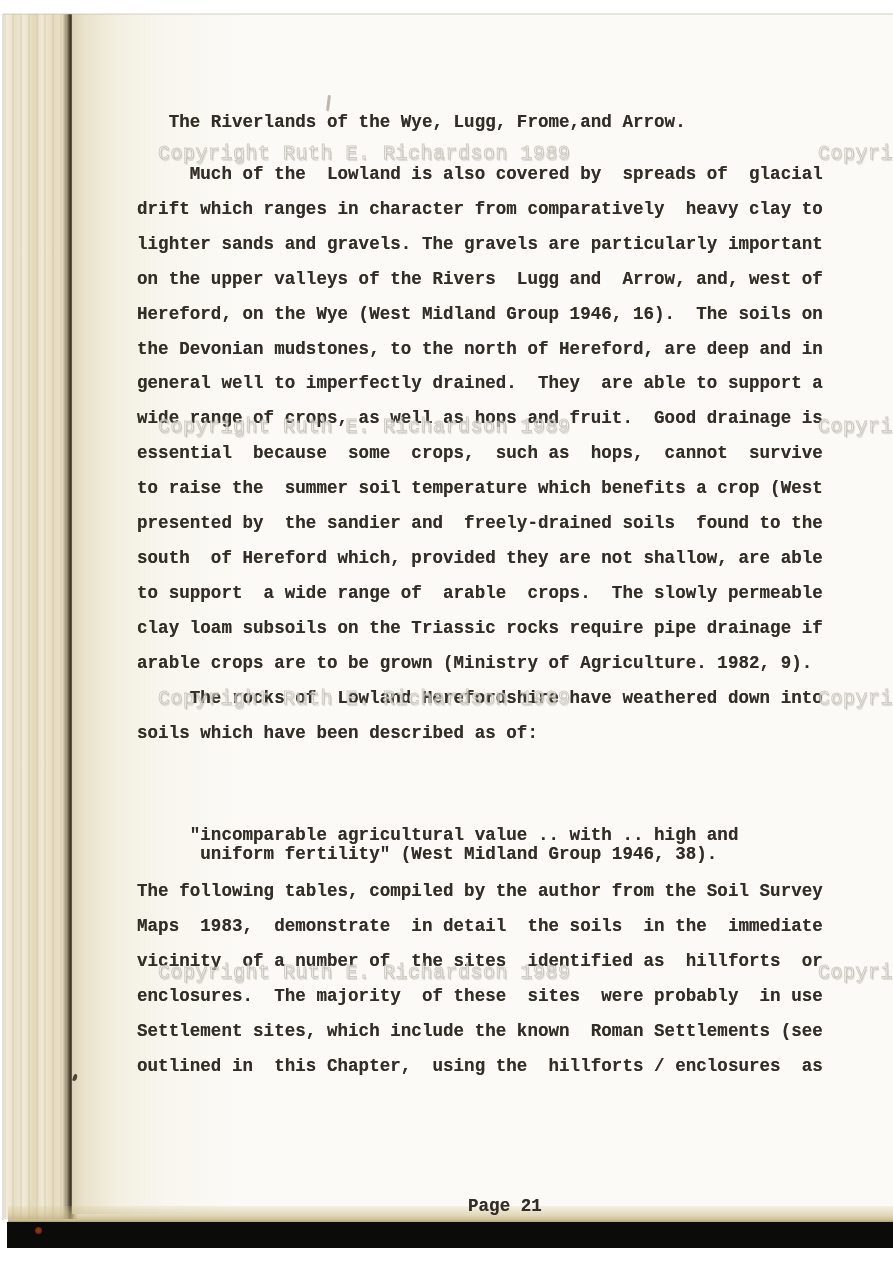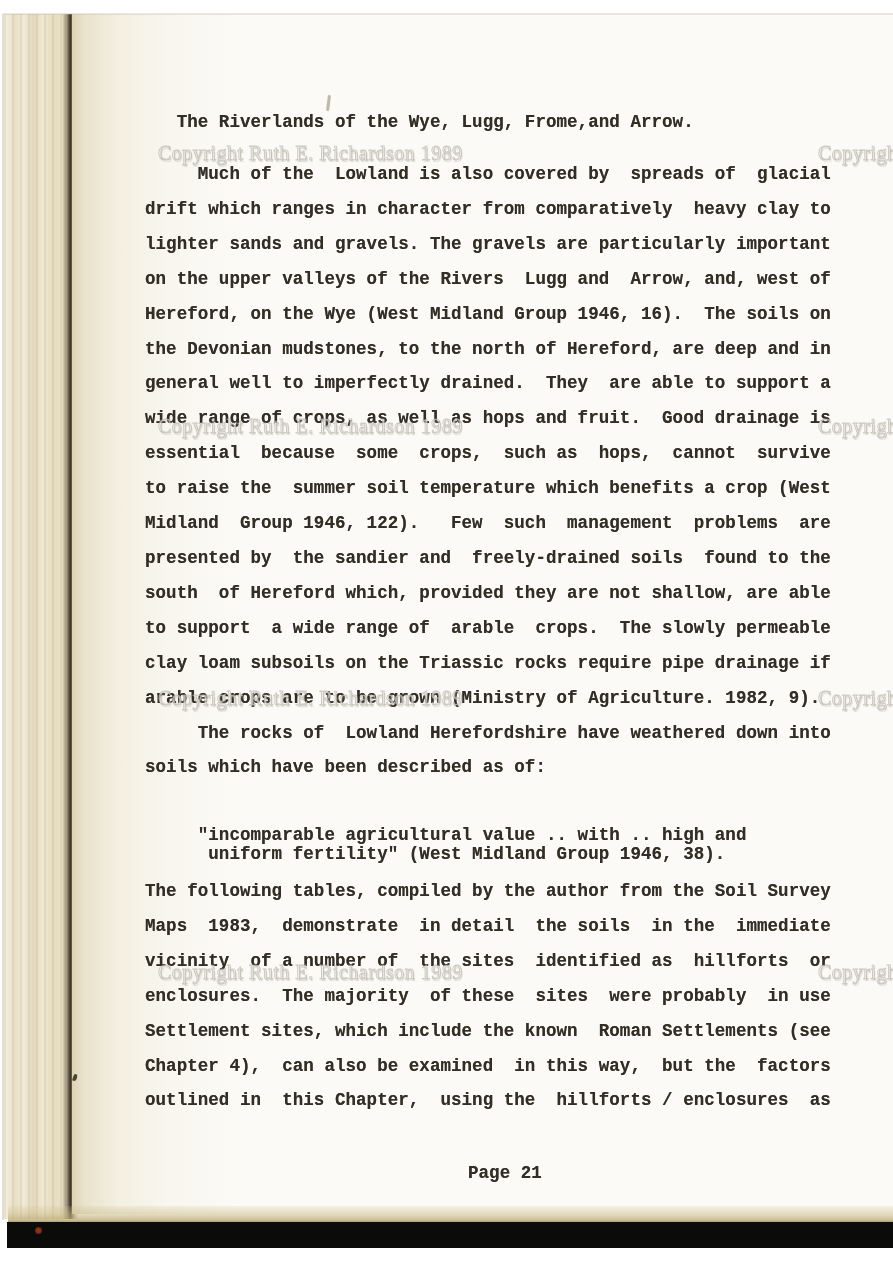--- a/index.html
+++ b/index.html
@@ -33,34 +33,34 @@
     background:#0b0b0a; }
   .red-speck { position:absolute; left:35px; top:1227px; width:7px; height:7px;
     background:radial-gradient(circle,#9c3a1e 0%,#6e2413 70%,rgba(60,20,10,0) 100%);
     border-radius:50%; }
   .pencil-mark { position:absolute; left:327px; top:95px; width:3px; height:16px;
     background:#b3ab99; border-radius:2px; transform:rotate(7deg); opacity:.85; }
   .gutter-speck { position:absolute; left:73px; top:1074px; width:4px; height:7px;
     background:#4e4435; border-radius:50% 50% 50% 0; transform:rotate(15deg); }
 
   
-  .text-block { position:absolute; left:145px; z-index:3;
+  .text-block { position:absolute; left:137px; z-index:3;
     font-family:"Liberation Mono", monospace; font-size:17.5px; font-weight:700;
     line-height:34.9px; color:#322e27; letter-spacing:0.05px;
     text-shadow:0 0 0.6px rgba(50,46,39,0.65); }
   .text-block .line { white-space:pre; }
   .title-block   { top:105px; }
   .body-block    { top:157px; }
   .quote-block   { top:826px; line-height:18.5px; }
   .closing-block { top:874px; }
-  .footer-block  { top:1156px; left:468px; }
+  .footer-block  { top:1189px; left:468px; }
 
   
   .wm { position:absolute; z-index:5; white-space:pre;
-    font-family:Liberation Serif, serif; font-size:20px; line-height:23px;
+    font-family:Liberation Mono, monospace; font-size:20px; line-height:23px;
     color:rgba(253,252,249,0.62); letter-spacing:0.5px;
     -webkit-text-stroke:1px rgba(172,168,158,0.58);
     text-shadow:1px 1.5px 1px rgba(160,156,146,0.35); }
 </style>
 </head>
 <body>
 
 <div class="screen">
 
   <div class="photo-left-line"></div>
@@ -91,42 +91,40 @@
     <div class="line">     Much of the  Lowland is also covered by  spreads of  glacial</div>
     <div class="line">drift which ranges in character from comparatively  heavy clay to</div>
     <div class="line">lighter sands and gravels. The gravels are particularly important</div>
     <div class="line">on the upper valleys of the Rivers  Lugg and  Arrow, and, west of</div>
     <div class="line">Hereford, on the Wye (West Midland Group 1946, 16).  The soils on</div>
     <div class="line">the Devonian mudstones, to the north of Hereford, are deep and in</div>
     <div class="line">general well to imperfectly drained.  They  are able to support a</div>
     <div class="line">wide range of crops, as well as hops and fruit.  Good drainage is</div>
     <div class="line">essential  because  some  crops,  such as  hops,  cannot  survive</div>
     <div class="line">to raise the  summer soil temperature which benefits a crop (West</div>
-    <div class="line">Midland  Group 1946, 122).   Few  such  management  problems  are</div>
     <div class="line">presented by  the sandier and  freely-drained soils  found to the</div>
     <div class="line">south  of Hereford which, provided they are not shallow, are able</div>
     <div class="line">to support  a wide range of  arable  crops.  The slowly permeable</div>
     <div class="line">clay loam subsoils on the Triassic rocks require pipe drainage if</div>
     <div class="line">arable crops are to be grown (Ministry of Agriculture. 1982, 9).</div>
     <div class="line">     The rocks of  Lowland Herefordshire have weathered down into</div>
     <div class="line">soils which have been described as of:</div>
   </div>
 
   <div class="text-block quote-block">
     <div class="line">     "incomparable agricultural value .. with .. high and</div>
     <div class="line">      uniform fertility" (West Midland Group 1946, 38).</div>
   </div>
 
   <div class="text-block closing-block">
     <div class="line">The following tables, compiled by the author from the Soil Survey</div>
     <div class="line">Maps  1983,  demonstrate  in detail  the soils  in the  immediate</div>
     <div class="line">vicinity  of a number of  the sites  identified as  hillforts  or</div>
     <div class="line">enclosures.  The majority  of these  sites  were probably  in use</div>
     <div class="line">Settlement sites, which include the known  Roman Settlements (see</div>
-    <div class="line">Chapter 4),  can also be examined  in this way,  but the  factors</div>
     <div class="line">outlined in  this Chapter,  using the  hillforts / enclosures  as</div>
   </div>
 
   <div class="text-block footer-block">
     <div class="line">Page 21</div>
   </div>
 
 </div>
 
 </body></html>

